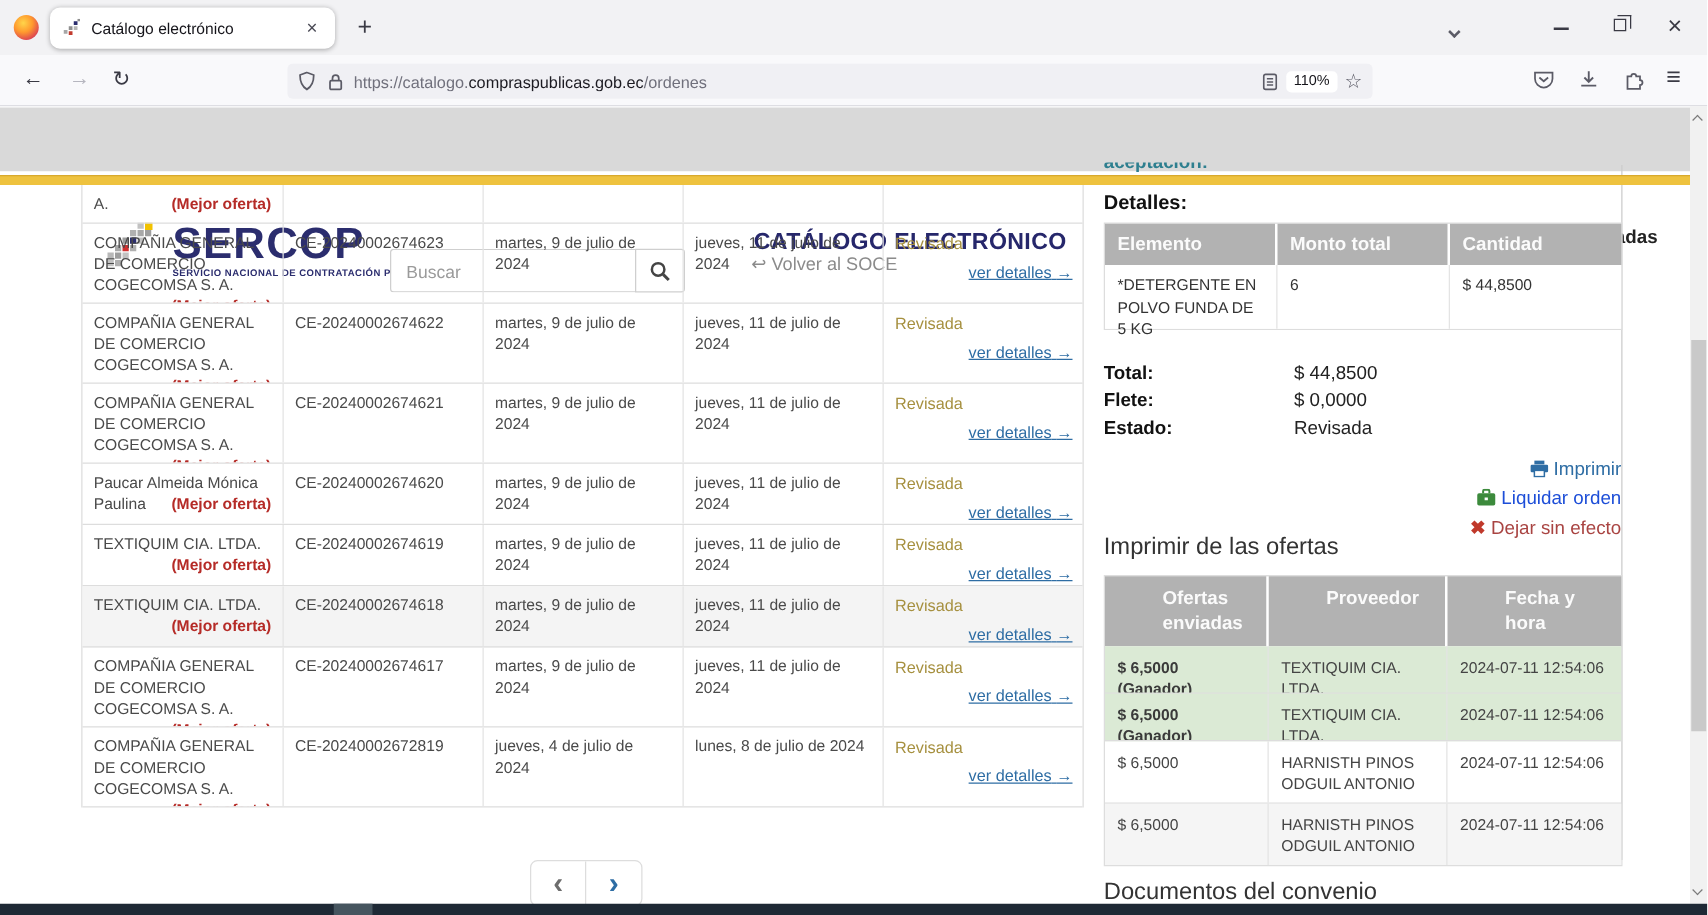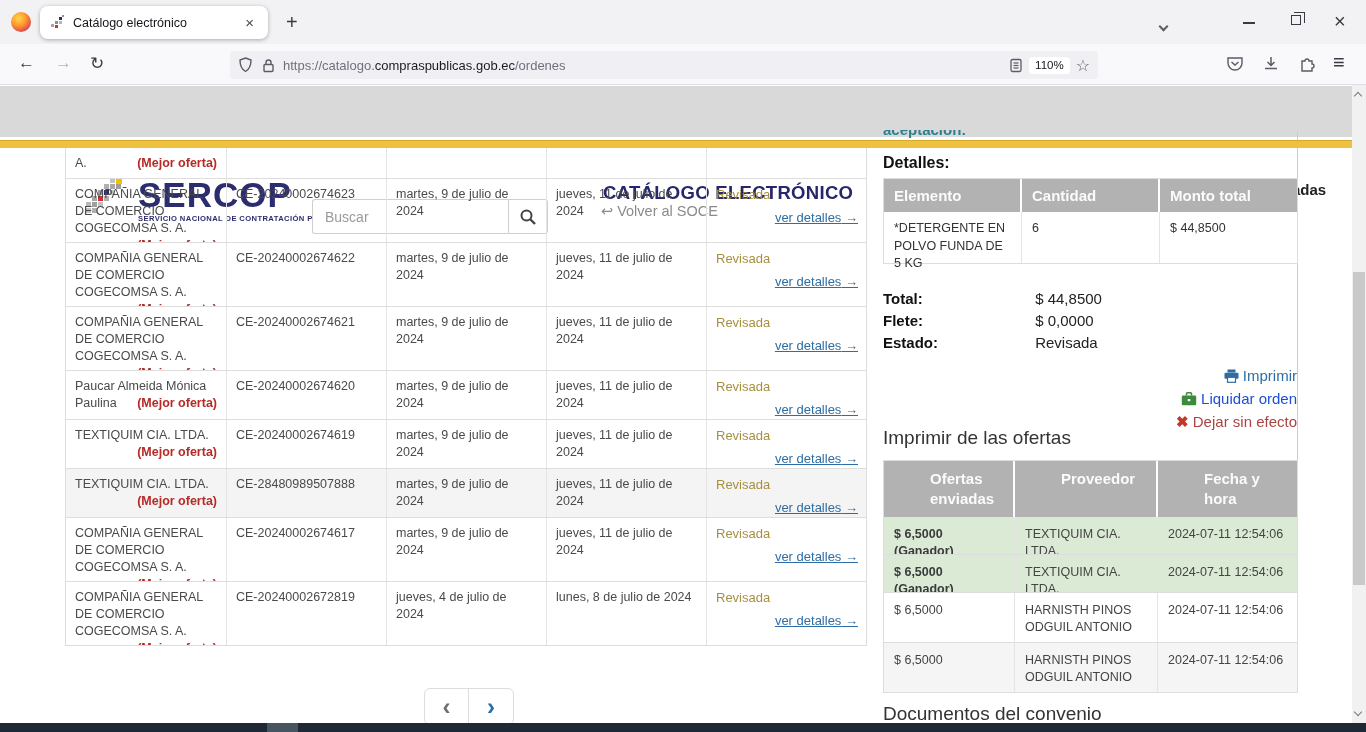--- a/index.html
+++ b/index.html
@@ -301,21 +301,21 @@
       <div><span>TEXTIQUIM CIA. LTDA.</span> <span class="mejor">(Mejor oferta)</span></div>
       <div>CE-20240002674619</div>
       <div>martes, 9 de julio de 2024</div>
       <div>jueves, 11 de julio de 2024</div>
       <div><span class="status-txt">Revisada</span>
         <a class="verdet" href="#"><span>ver detalles</span> <span class="arr">→</span></a></div>
     </div>
 
     <div class="orow h49 row-sel">
       <div><span>TEXTIQUIM CIA. LTDA.</span> <span class="mejor">(Mejor oferta)</span></div>
-      <div>CE-28480989507888</div>
+      <div>CE-20240002674618</div>
       <div>martes, 9 de julio de 2024</div>
       <div>jueves, 11 de julio de 2024</div>
       <div><span class="status-txt">Revisada</span>
         <a class="verdet" href="#"><span>ver detalles</span> <span class="arr">→</span></a></div>
     </div>
 
     <div class="orow h64">
       <div><span>COMPAÑIA GENERAL DE COMERCIO COGECOMSA S. A.</span> <span class="mejor">(Mejor oferta)</span></div>
       <div>CE-20240002674617</div>
       <div>martes, 9 de julio de 2024</div>
@@ -341,22 +341,22 @@
 
   <div class="rpanel">
     <div class="clipped-teal">
         <span>aceptación:</span>
       </div>
     <div class="det-title">Detalles:</div>
 
     <div class="dtable">
       <div class="hd">
         <div>Elemento</div>
+        <div>Monto total</div>
         <div>Cantidad</div>
-        <div>Monto total</div>
       </div>
       <div class="bd">
         <div>*DETERGENTE EN POLVO FUNDA DE 5 KG</div>
         <div>6</div>
         <div>$ 44,8500</div>
       </div>
     </div>
 
     <div class="totrow" style="top:158px;">
       <span class="lbl">Total:</span>

